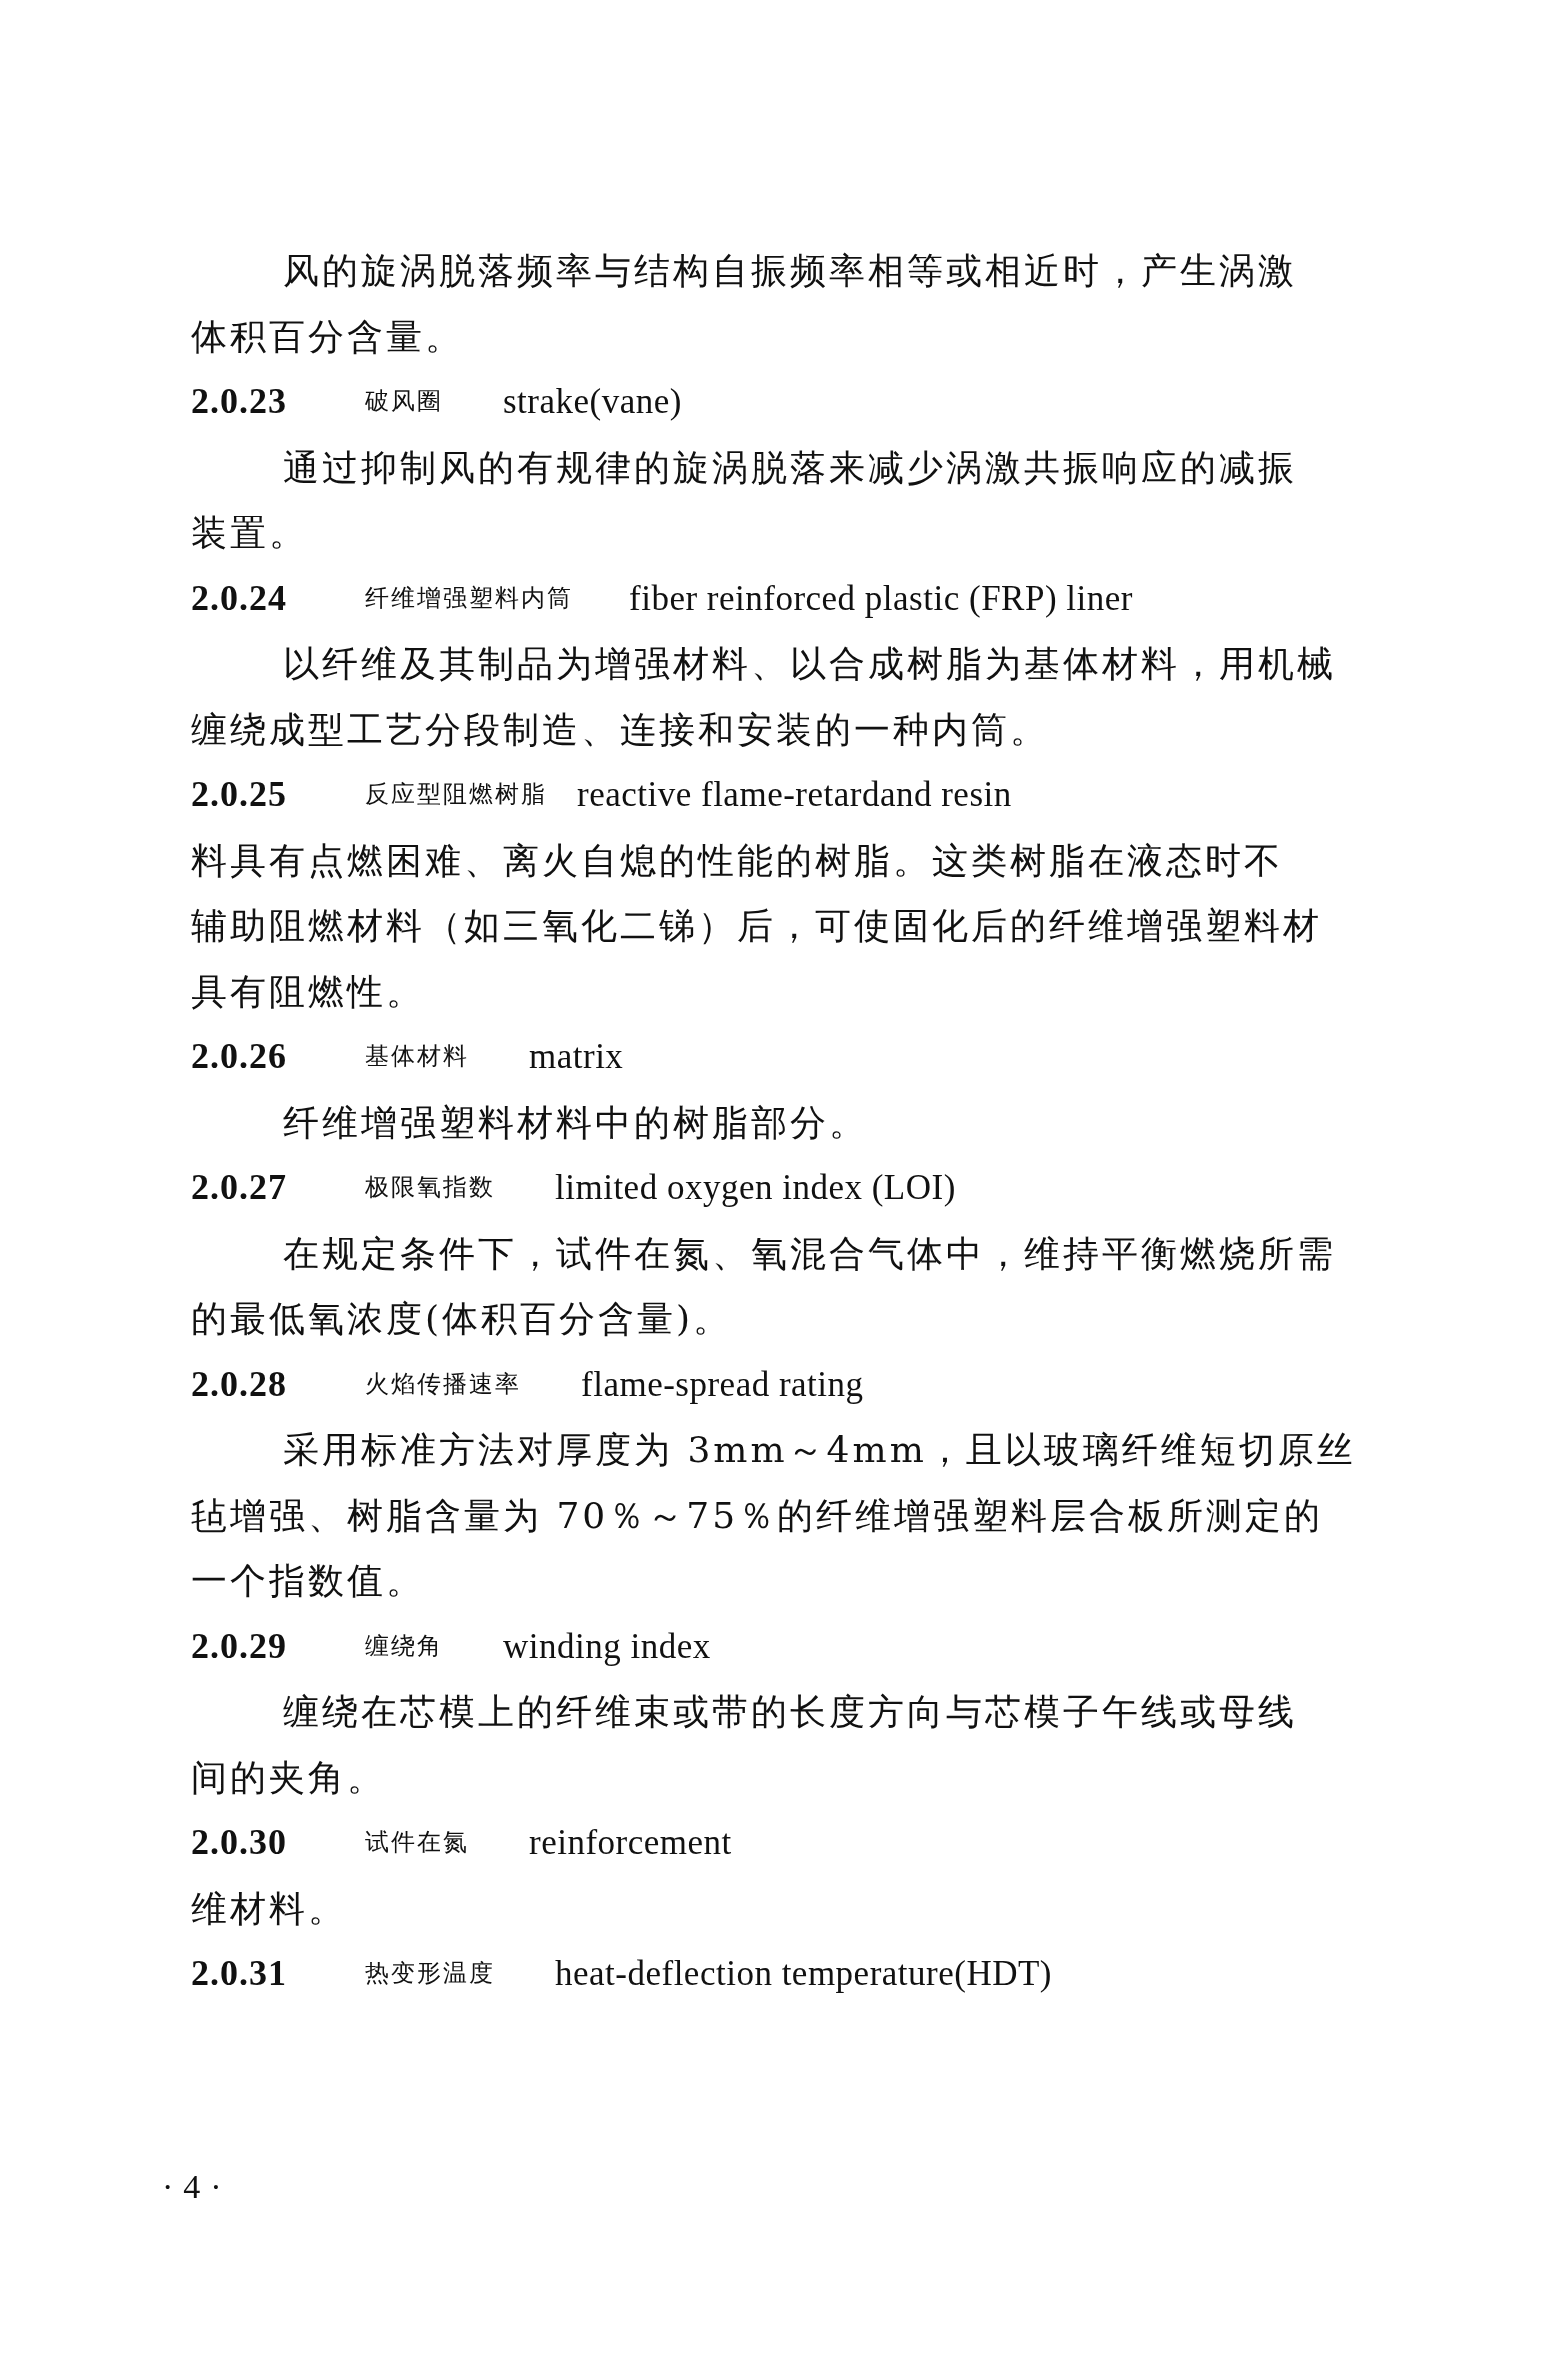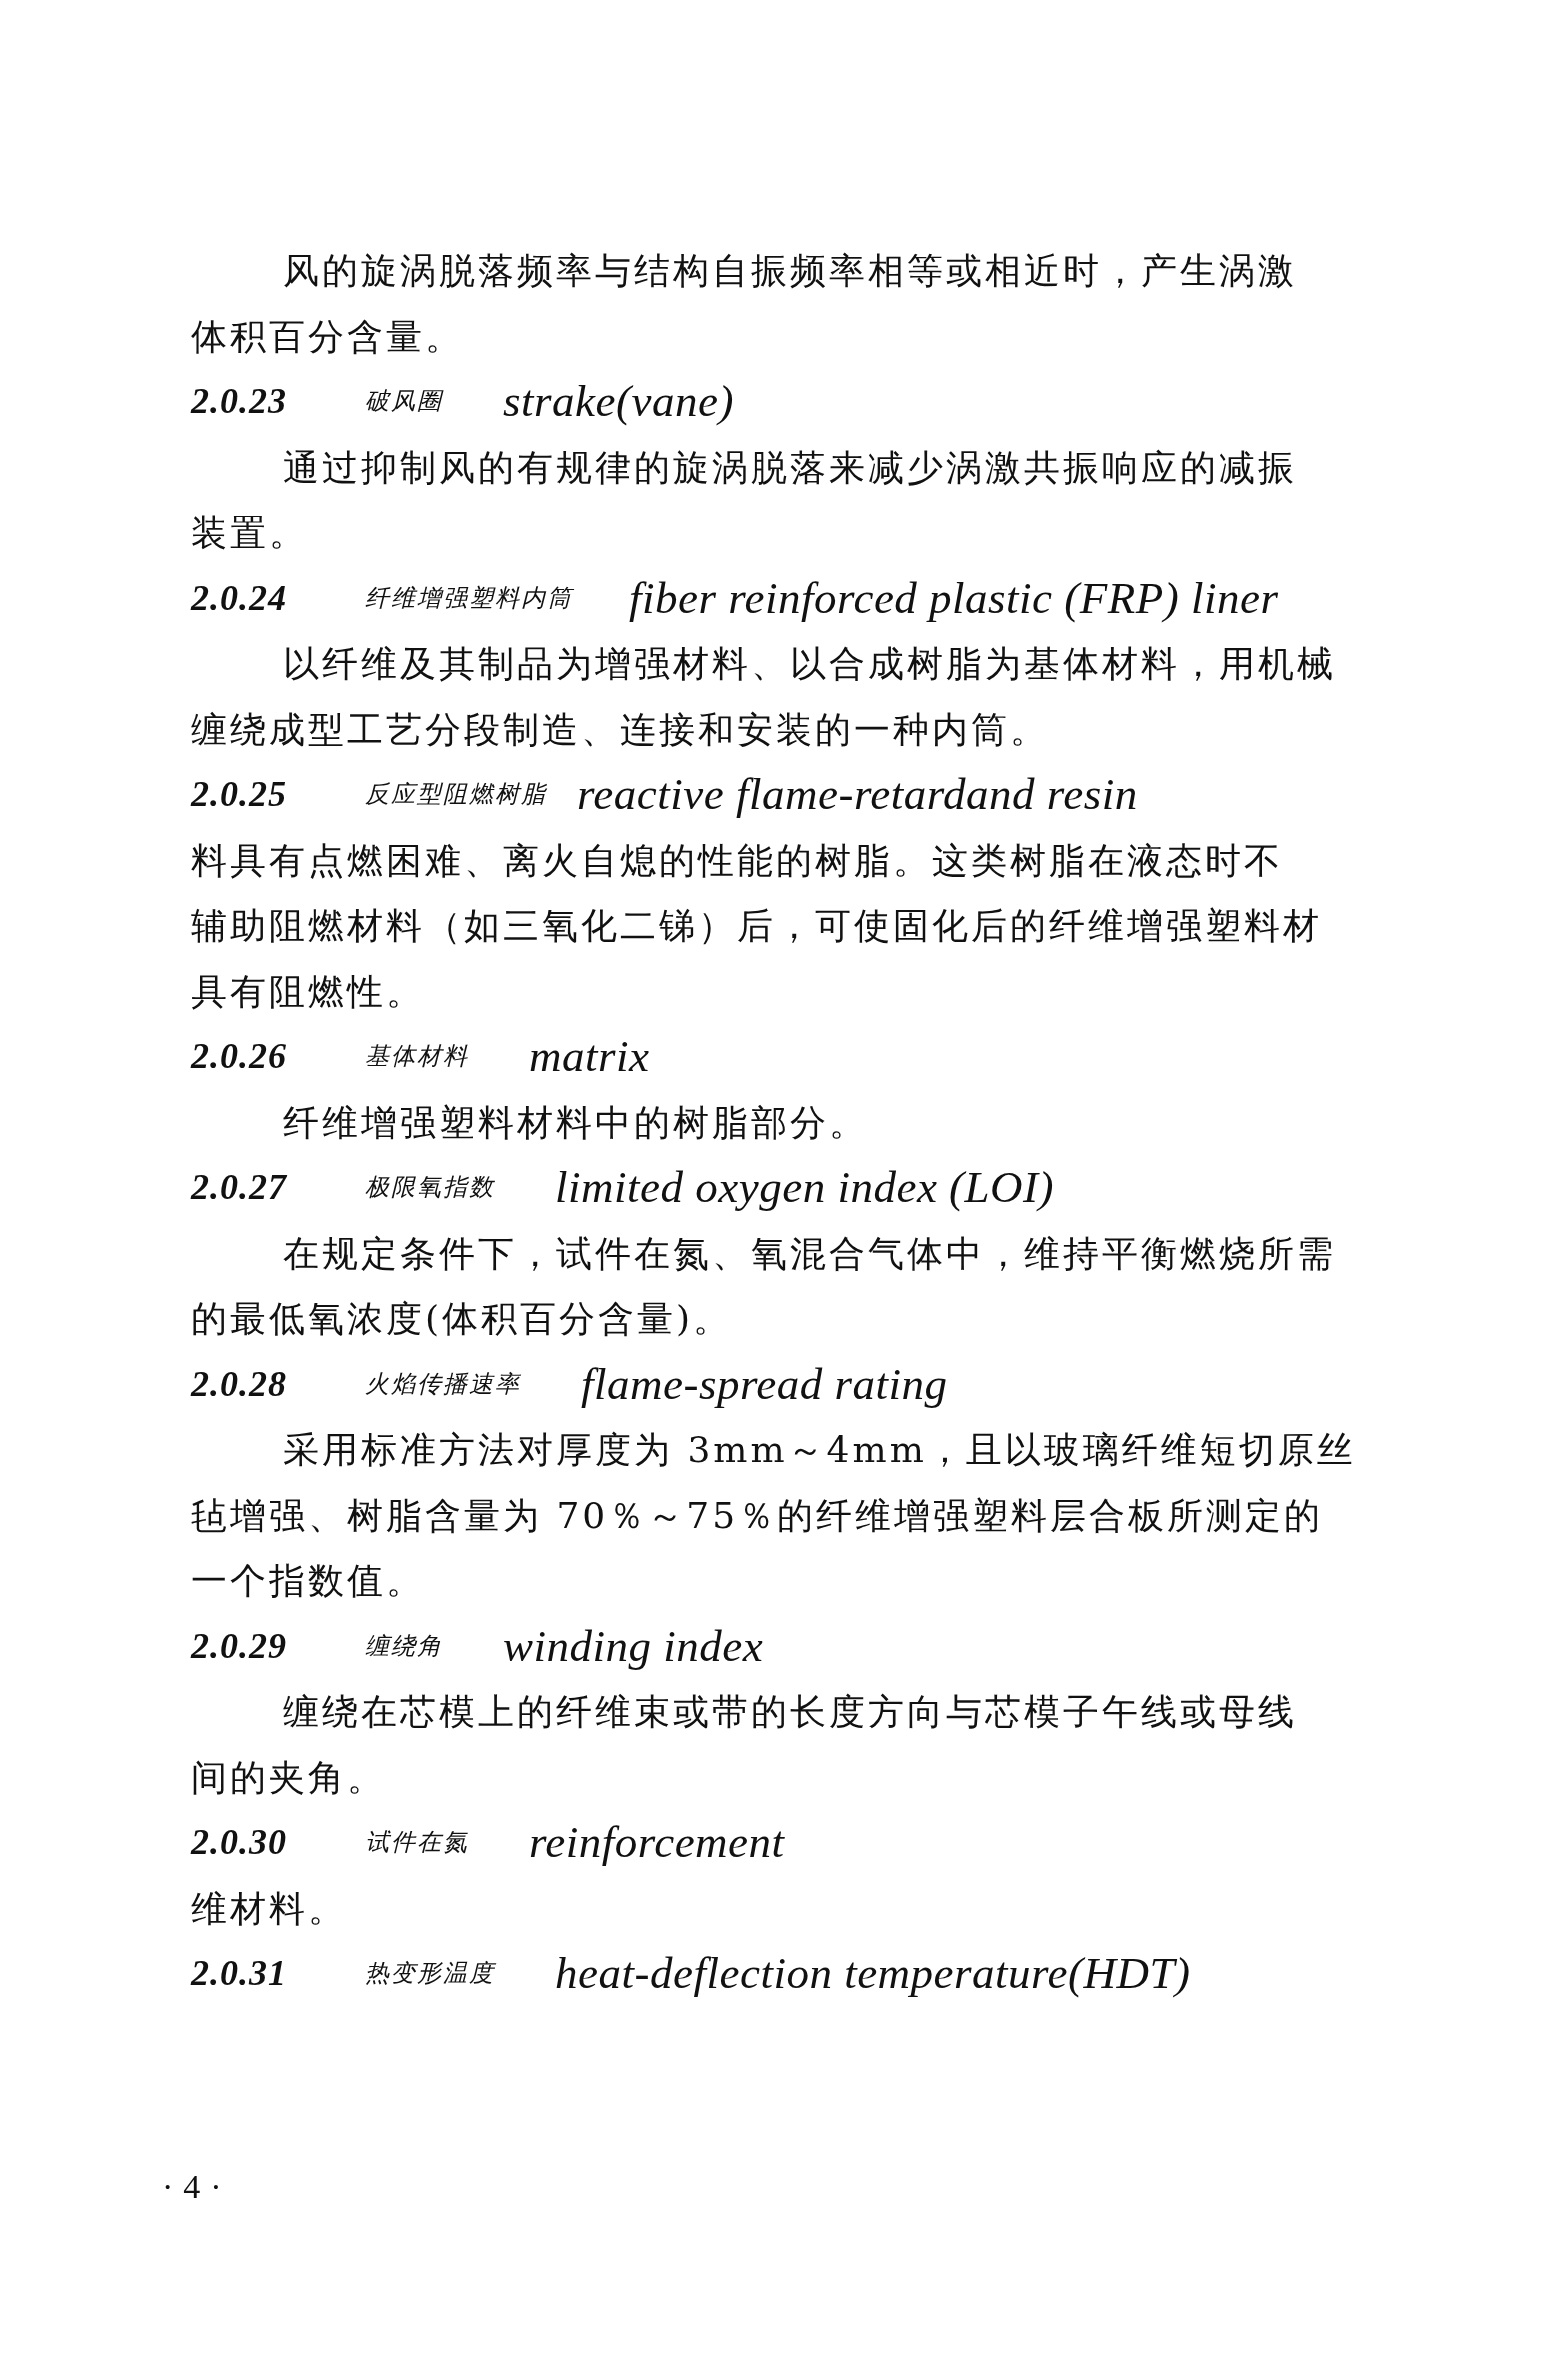--- a/index.html
+++ b/index.html
@@ -28,36 +28,35 @@
       white-space: nowrap;
       letter-spacing: 3px;
       margin-left: 36px;
     }
     .indent {
       padding-left: 92px;
     }
     .term-line {
       display: flex;
       align-items: center;
-      font-style: italic;
     }
     .term-num {
       font-family: "Liberation Serif", serif;
       font-weight: bold;
       font-size: 36px;
       width: 174px;
       letter-spacing: 1px;
     }
     .term-zh {
       font-size: 24px;
       letter-spacing: 2px;
     }
     .term-en {
       font-family: "Liberation Serif", serif;
-      font-size: 45px;
+      font-size: 35px;
       letter-spacing: 0.5px;
       margin-left: 60px;
     }
     .page-number {
       position: absolute;
       left: 162px;
       top: 2168px;
       font-family: "Liberation Serif", serif;
       font-size: 34px;
       letter-spacing: 10px;

